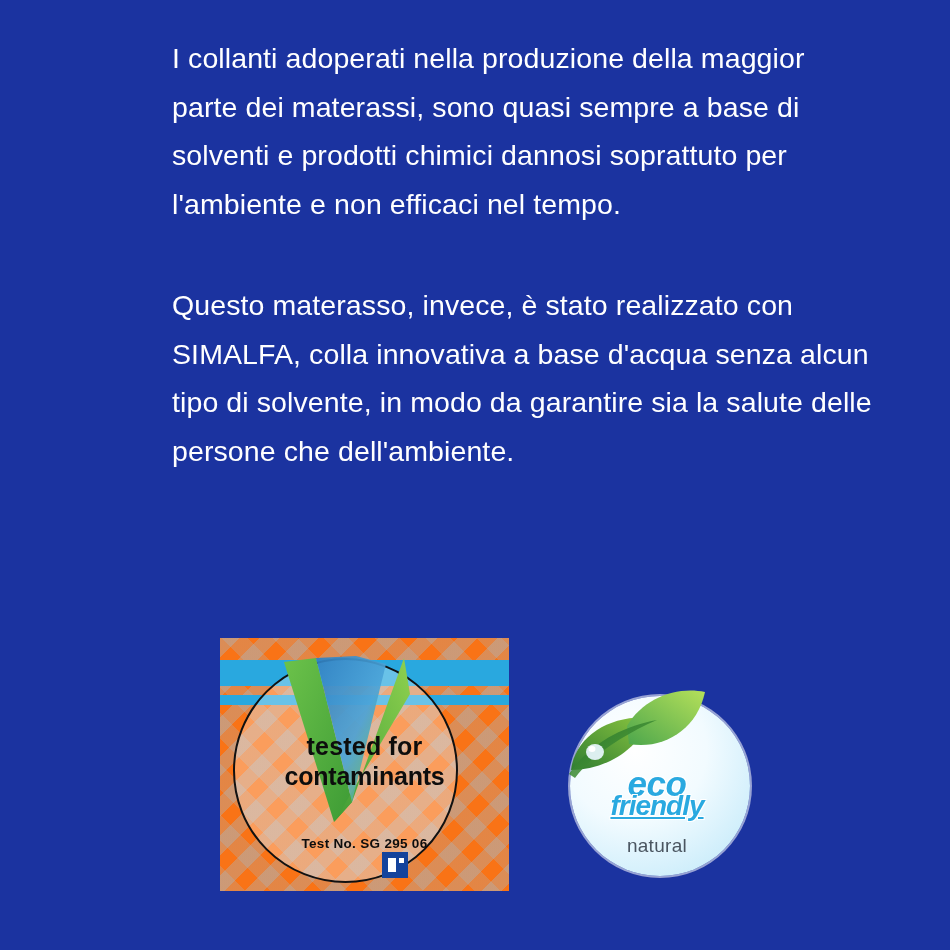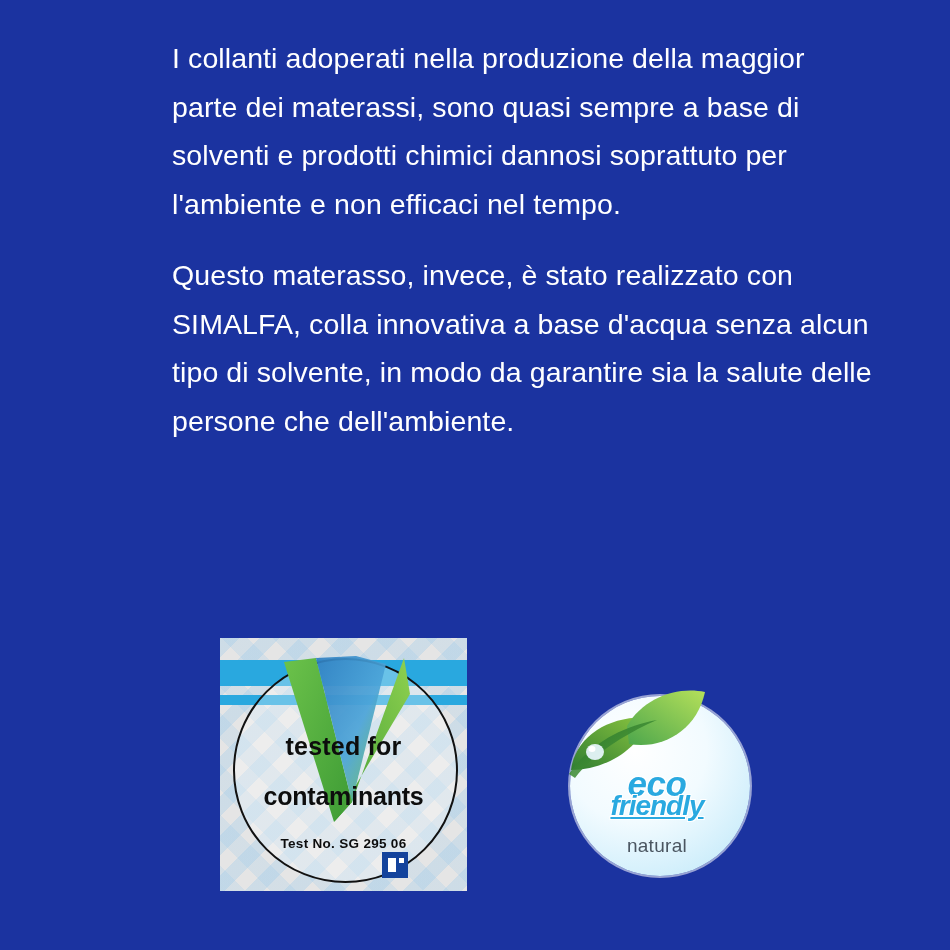--- a/index.html
+++ b/index.html
@@ -43,40 +43,40 @@
   }
   .para {
     color: #ffffff;
     font-size: 28.5px;
     line-height: 48.5px;
     letter-spacing: 0.1px;
     font-weight: 400;
     margin: 0;
   }
   .para + .para {
-    margin-top: 23px;
+    margin-top: 53px;
   }
 
   
   .badges {
     position: absolute;
     left: 172px;
     top: 630px;
     width: 700px;
     height: 290px;
   }
 
   
   .lga {
     position: absolute;
     left: 48px;
     top: 8px;
-    width: 247px;
+    width: 289px;
     height: 253px;
-    background: #e5e5e5;
+    background: #f97316;
     overflow: hidden;
   }
   .lga-bg {
     position: absolute;
     inset: 0;
     background:
       repeating-linear-gradient(135deg, rgba(150,200,235,0.30) 0 14px, rgba(255,255,255,0) 14px 28px),
       repeating-linear-gradient(45deg, rgba(150,200,235,0.22) 0 18px, rgba(255,255,255,0) 18px 36px);
   }
   .lga-stripe {
@@ -114,21 +114,20 @@
   }
   .lga-line1 {
     top: 94px;
     font-size: 25px;
     letter-spacing: 0.2px;
   }
   .lga-line2 {
     top: 124px;
     font-size: 25px;
     letter-spacing: -0.2px;
-    margin-top: 20px;
   }
   .lga-testno {
     top: 186px;
     font-size: 13.5px;
     font-weight: bold;
     letter-spacing: 0.3px;
     margin-top: 12px;
   }
   .lga-wordmark {
     position: absolute;

